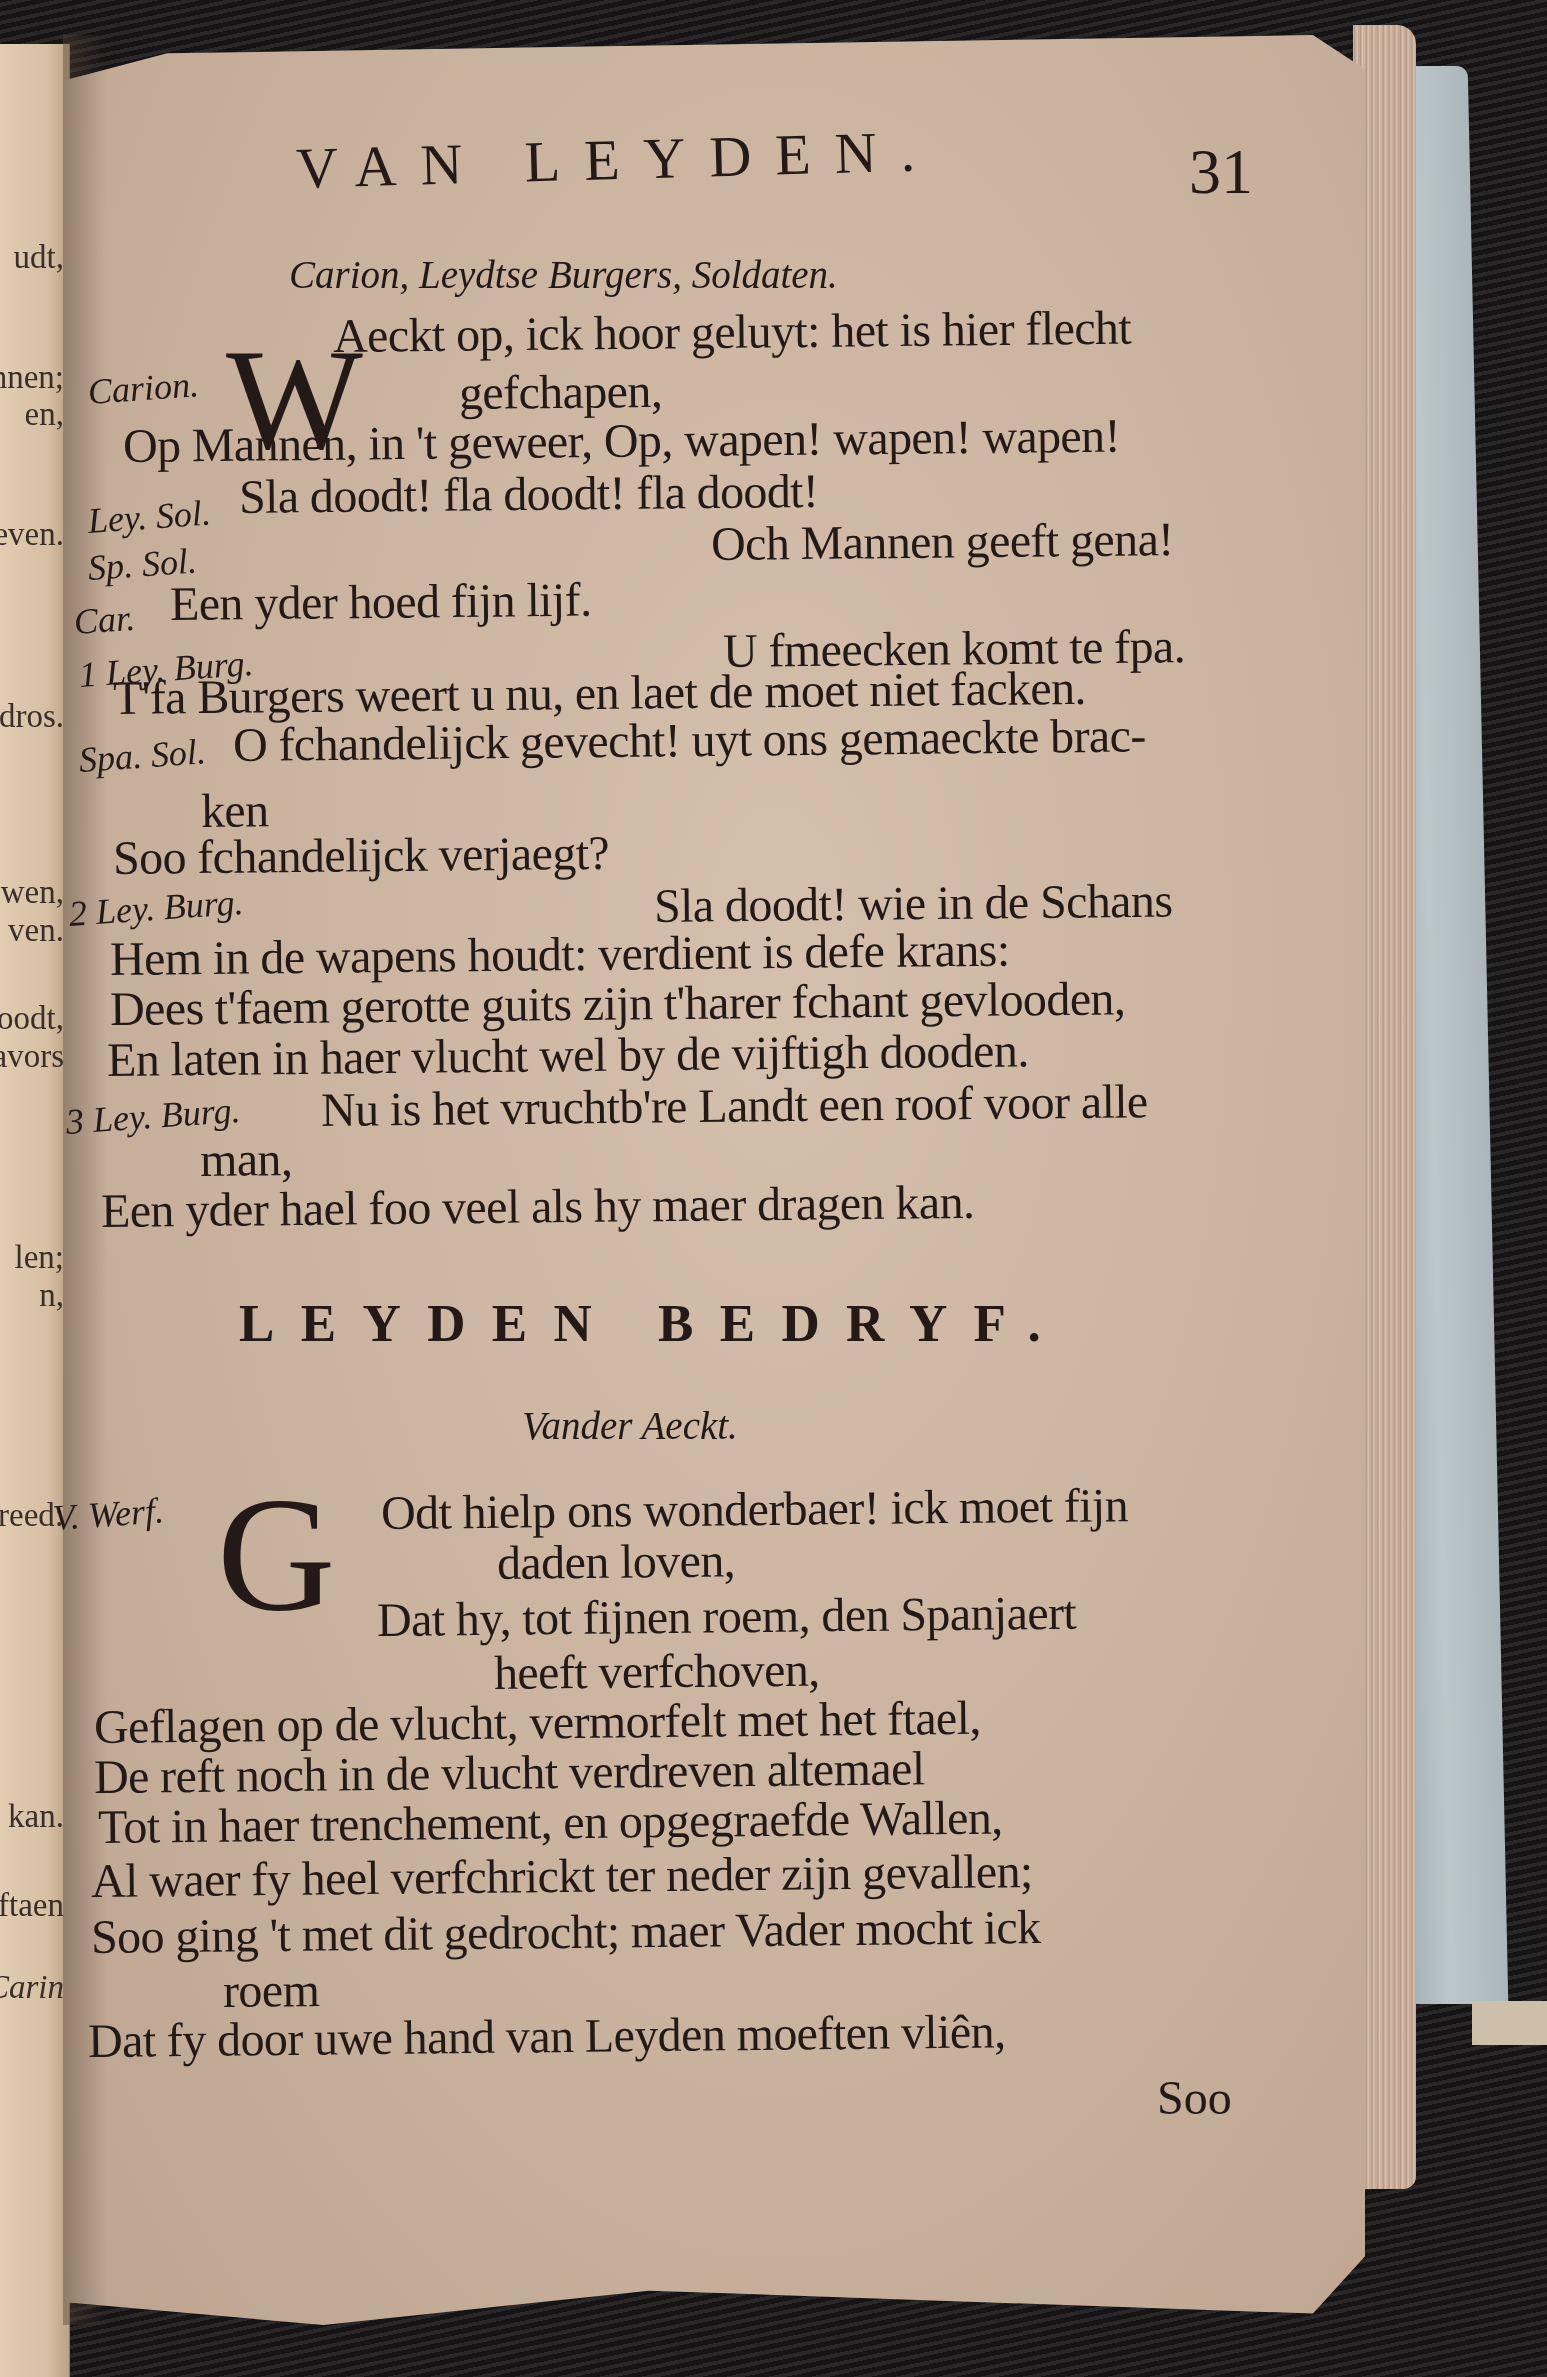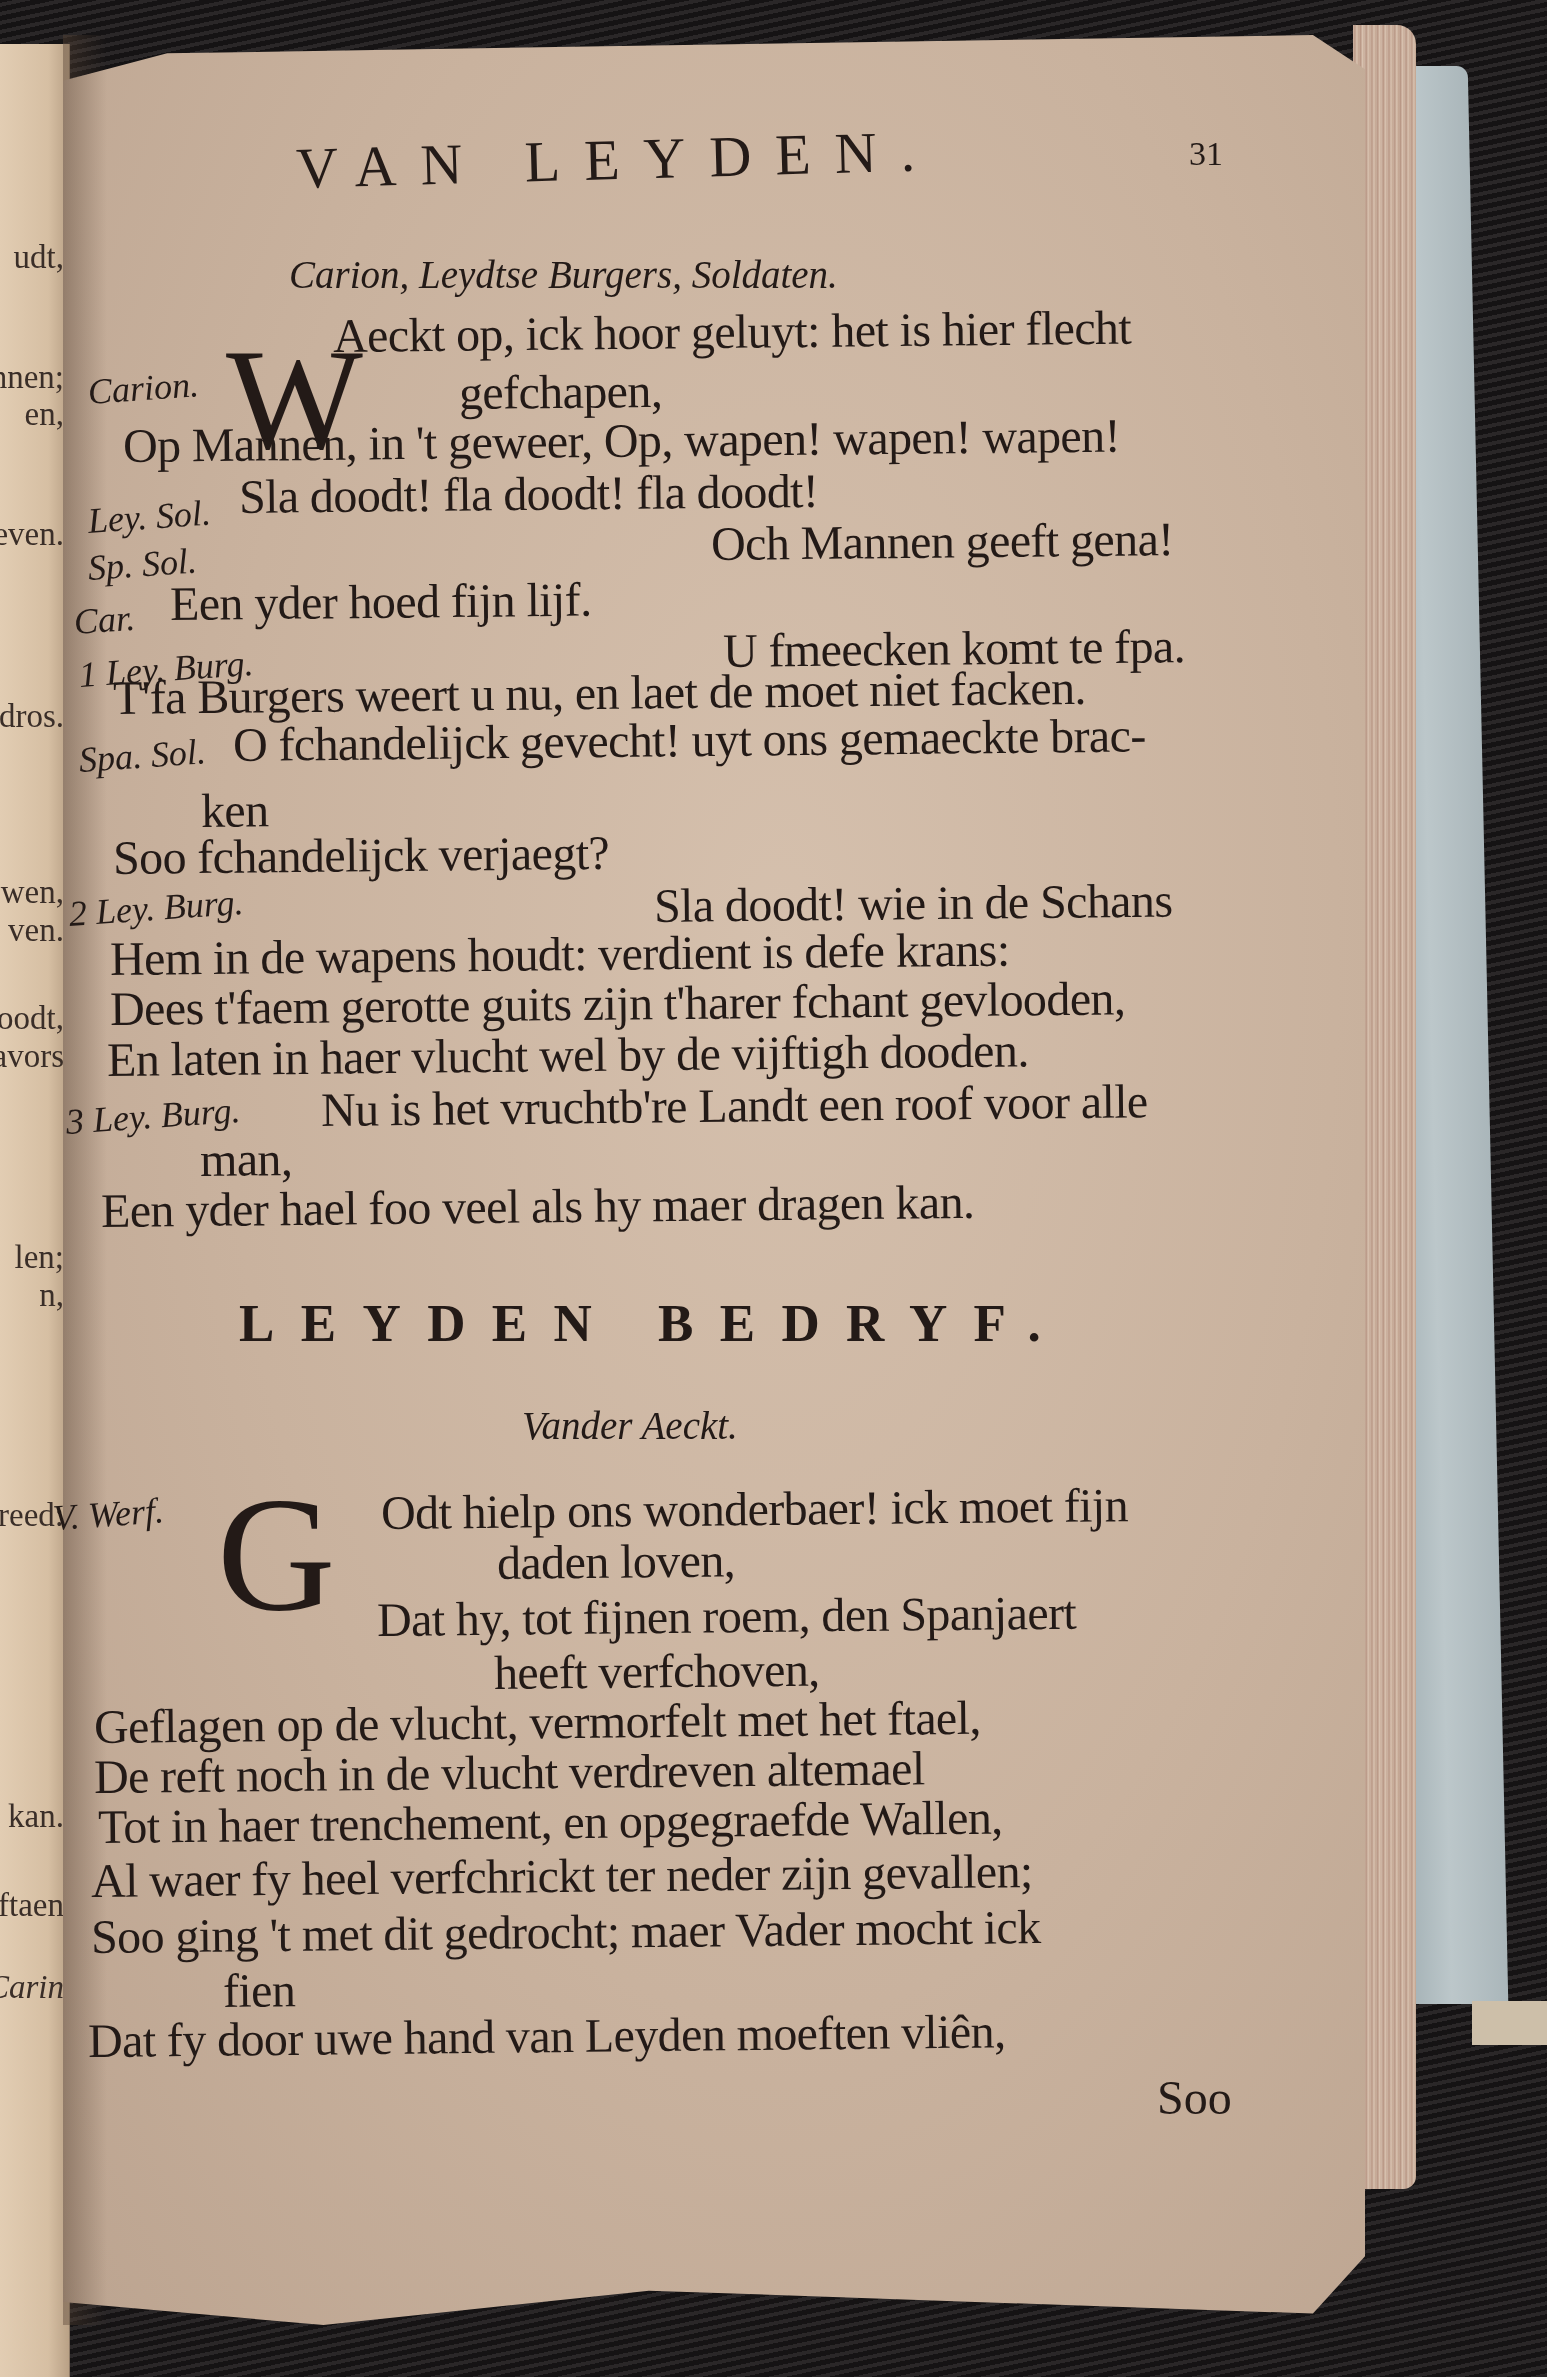--- a/index.html
+++ b/index.html
@@ -59,21 +59,21 @@
       background: linear-gradient(90deg, rgba(90,70,55,0.45), rgba(90,70,55,0));
     }
     .ink { color: #231a17; }
     .run-head {
       position: absolute; top: 126px; left: 296px;
       font-size: 58px; letter-spacing: 24px;
       transform: rotate(-1.6deg);
     }
     .page-num {
       position: absolute; top: 135px; left: 1189px;
-      font-size: 34px;
+      font-size: 64px;
     }
     .line {
       position: absolute; white-space: nowrap; font-size: 48px;
       transform: rotate(-0.6deg); transform-origin: left center;
       letter-spacing: -0.6px;
     }
     .speaker {
       position: absolute; white-space: nowrap; font-style: italic;
       font-size: 36px; transform: rotate(-4deg); transform-origin: left center;
     }
@@ -168,17 +168,17 @@
 <div class="dropcap ink" style="top:1472px;left:217px;font-size:164px">G</div>
 <div class="line ink" style="top:1485px;left:381px">Odt hielp ons wonderbaer! ick moet fijn</div>
 <div class="line ink" style="top:1535px;left:497px">daden loven,</div>
 <div class="line ink" style="top:1592px;left:377px">Dat hy, tot fijnen roem, den Spanjaert</div>
 <div class="line ink" style="top:1645px;left:494px">heeft verfchoven,</div>
 <div class="line ink" style="top:1699px;left:94px">Geflagen op de vlucht, vermorfelt met het ftael,</div>
 <div class="line ink" style="top:1749px;left:94px">De reft noch in de vlucht verdreven altemael</div>
 <div class="line ink" style="top:1799px;left:98px">Tot in haer trenchement, en opgegraefde Wallen,</div>
 <div class="line ink" style="top:1853px;left:91px">Al waer fy heel verfchrickt ter neder zijn gevallen;</div>
 <div class="line ink" style="top:1909px;left:91px">Soo ging 't met dit gedrocht; maer Vader mocht ick</div>
-<div class="line ink" style="top:1963px;left:223px">fien</div>
+<div class="line ink" style="top:1963px;left:223px">roem</div>
 <div class="line ink" style="top:2013px;left:88px">Dat fy door uwe hand van Leyden moeften vliên,</div>
 
 <div class="catchword ink">Soo</div>
 
 
 </body></html>

